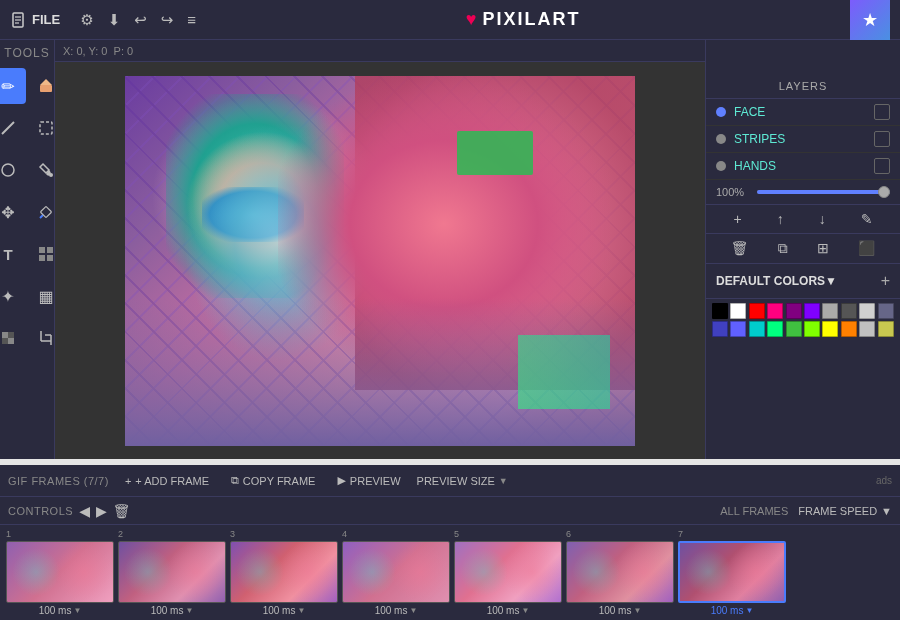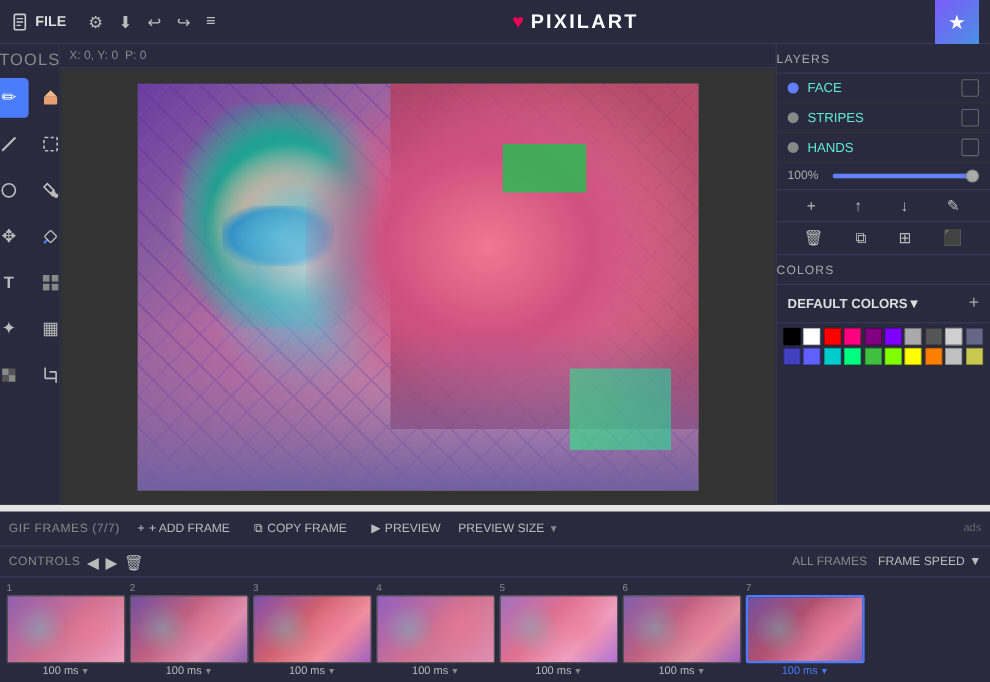--- a/index.html
+++ b/index.html
@@ -36,21 +36,21 @@
     .tools-panel {
       background: #2a2a3e;
       width: 55px;
       display: flex;
       flex-direction: column;
       align-items: center;
       padding: 6px 0;
       border-right: 1px solid #3a3a5e;
       flex-shrink: 0;
     }
-    .tools-label { font-size: 15px; color: #888; margin-bottom: 6px; letter-spacing: 1px; text-align: right; }
+    .tools-label { font-size: 12px; color: #888; margin-bottom: 6px; letter-spacing: 1px; text-align: right; }
     .tool-btn {
       width: 36px; height: 36px;
       display: flex; align-items: center; justify-content: center;
       border-radius: 4px;
       margin: 2px 0;
       cursor: pointer;
       font-size: 16px;
       color: #bbb;
     }
     .tool-btn.active { background: #4a7cfc; color: #fff; }
@@ -113,26 +113,27 @@
     
     .right-panel {
       background: #2a2a3e;
       width: 195px;
       border-left: 1px solid #3a3a5e;
       display: flex;
       flex-direction: column;
       flex-shrink: 0;
     }
     .panel-section-title {
-      text-align: left;
+      text-align: center;
       font-size: 11px;
       color: #aaa;
       letter-spacing: 1px;
       padding: 8px 0 6px;
       border-bottom: 1px solid #3a3a5e;
+      margin-top: 32px;
     }
     .layers-list { flex: 0 0 auto; }
     .layer-item {
       display: flex;
       align-items: center;
       padding: 5px 10px;
       border-bottom: 1px solid #333;
       gap: 8px;
       cursor: pointer;
     }
@@ -434,21 +435,20 @@
       <span class="layer-action-btn">✎</span>
     </div>
 
     <div class="layer-actions2">
       <span class="layer-action-btn">🗑</span>
       <span class="layer-action-btn">⧉</span>
       <span class="layer-action-btn">⊞</span>
       <span class="layer-action-btn">⬛</span>
     </div>
 
-    <div class="panel-section-title">COLORS</div>
 
     <div class="colors-header">
       <div class="colors-title">
         <span>DEFAULT COLORS</span>
         <span>▼</span>
       </div>
       <span class="colors-add">+</span>
     </div>
 
     <div class="color-palette">

